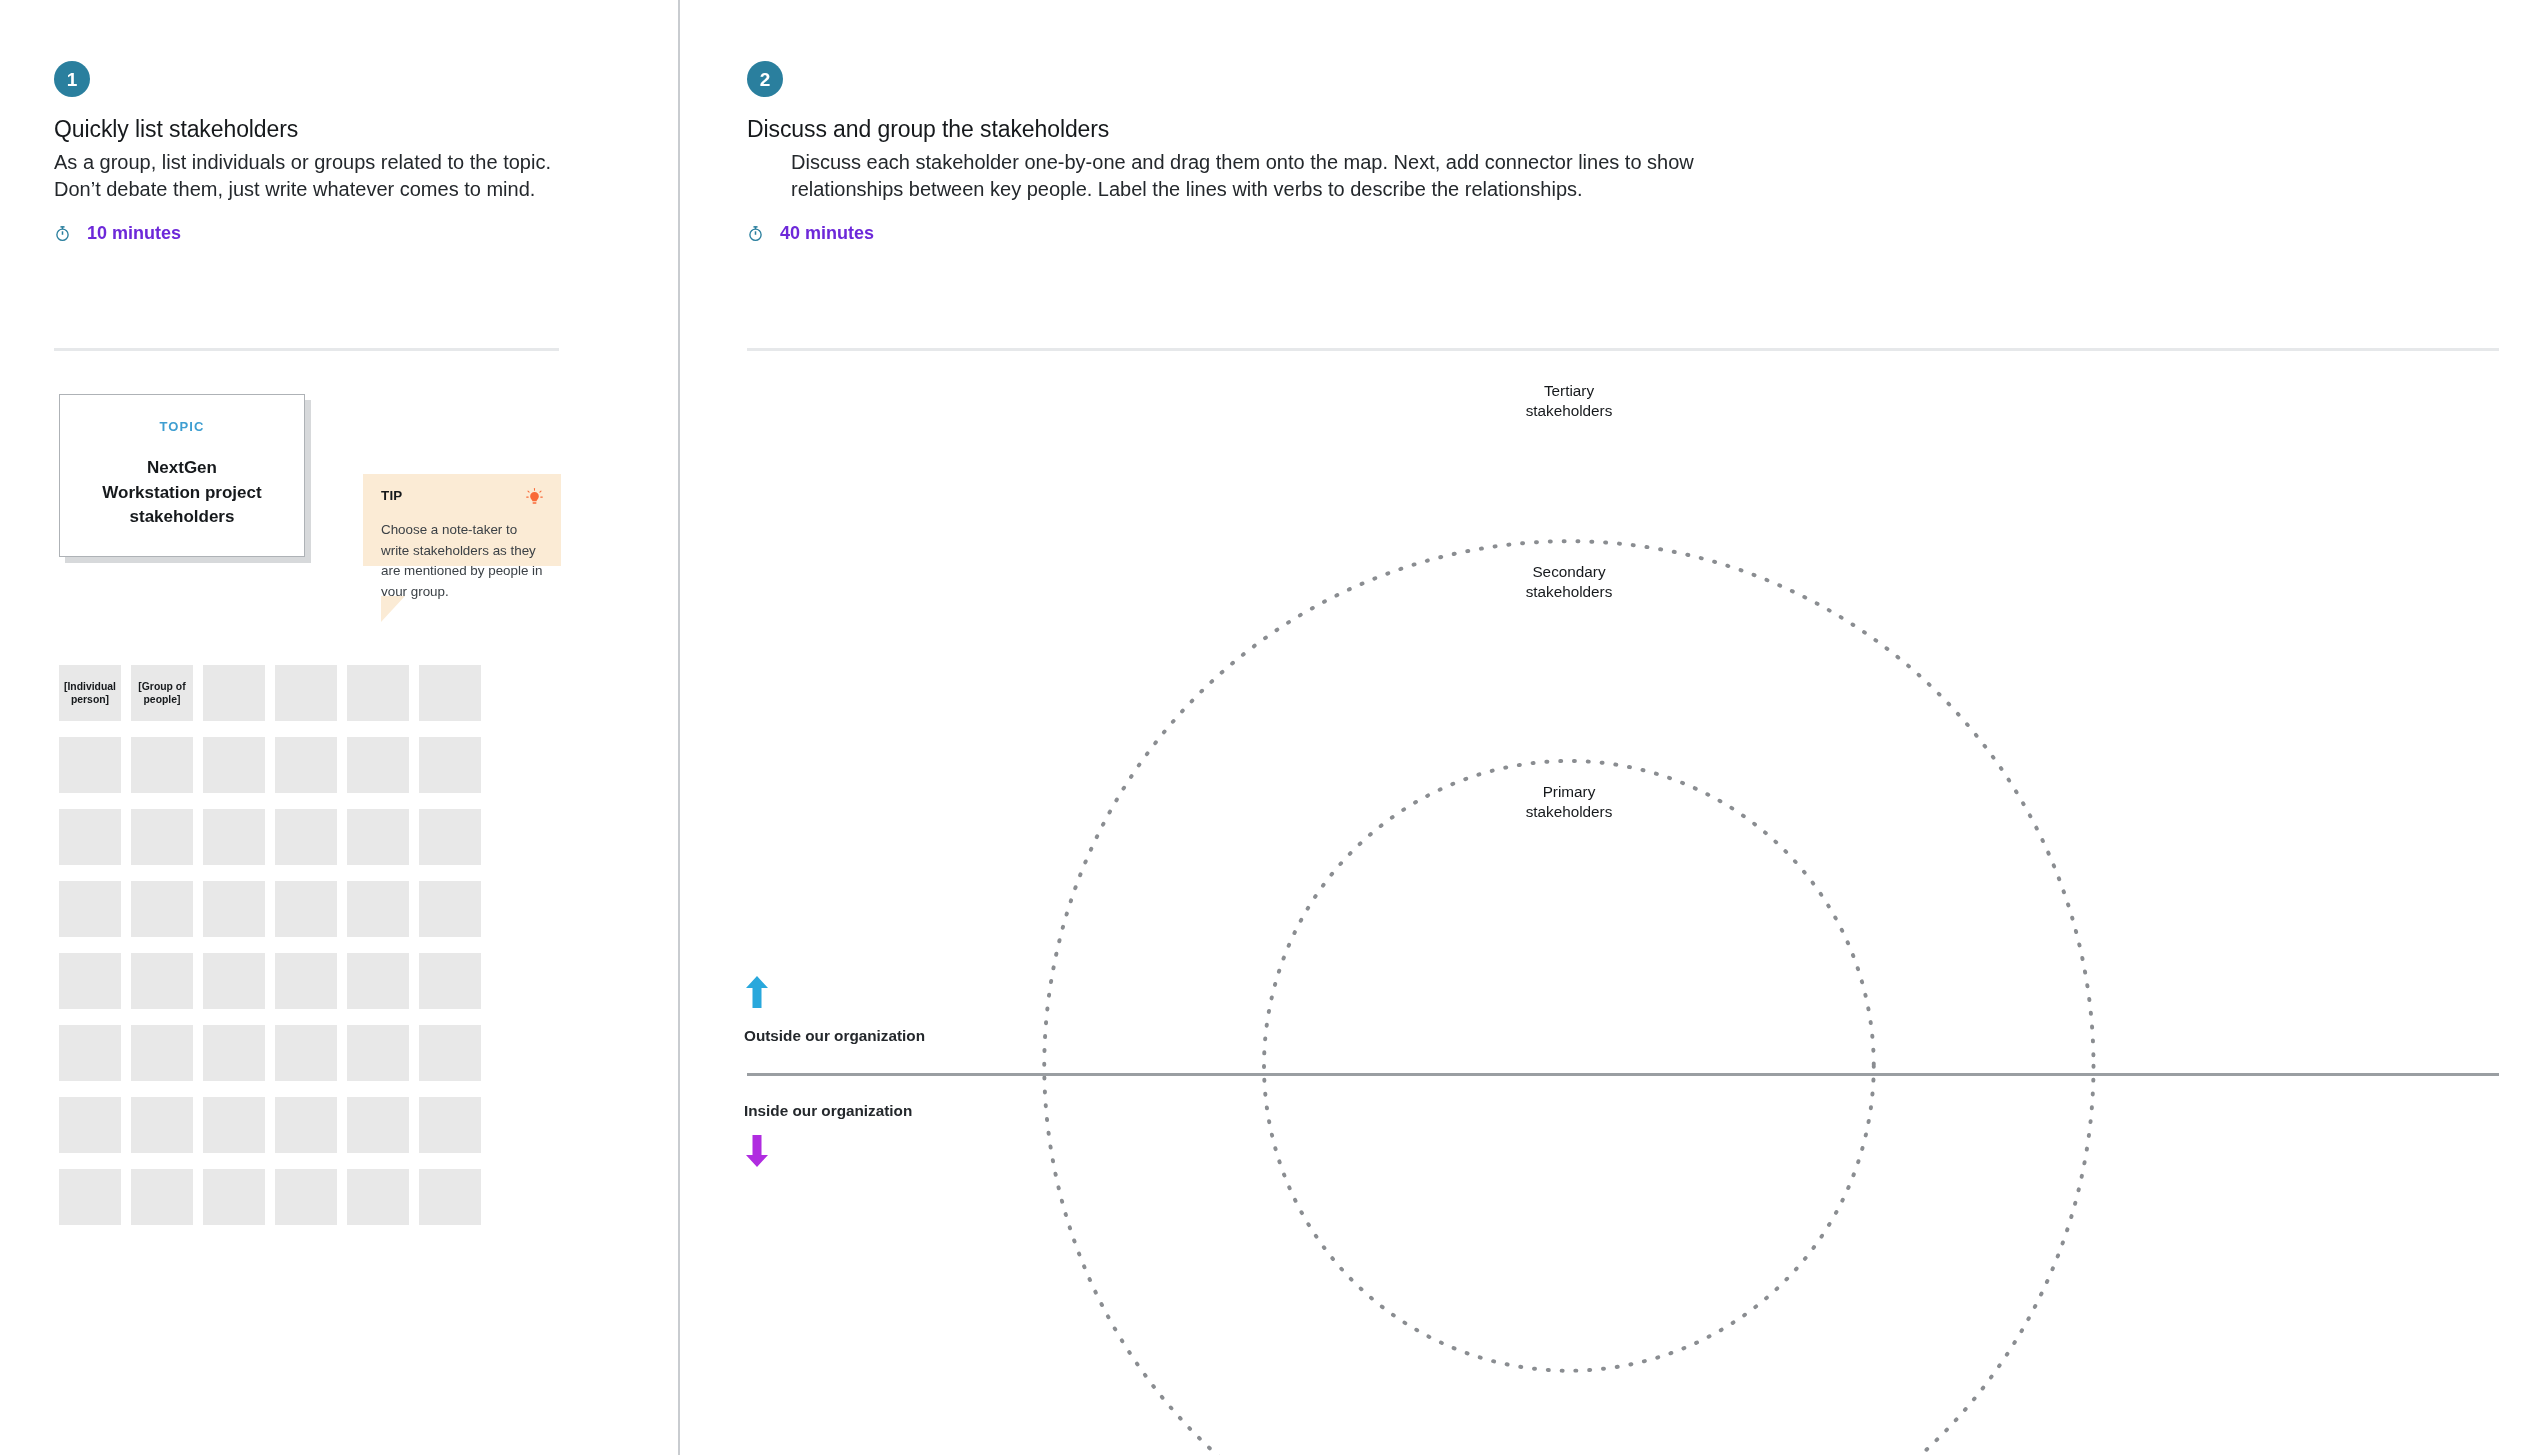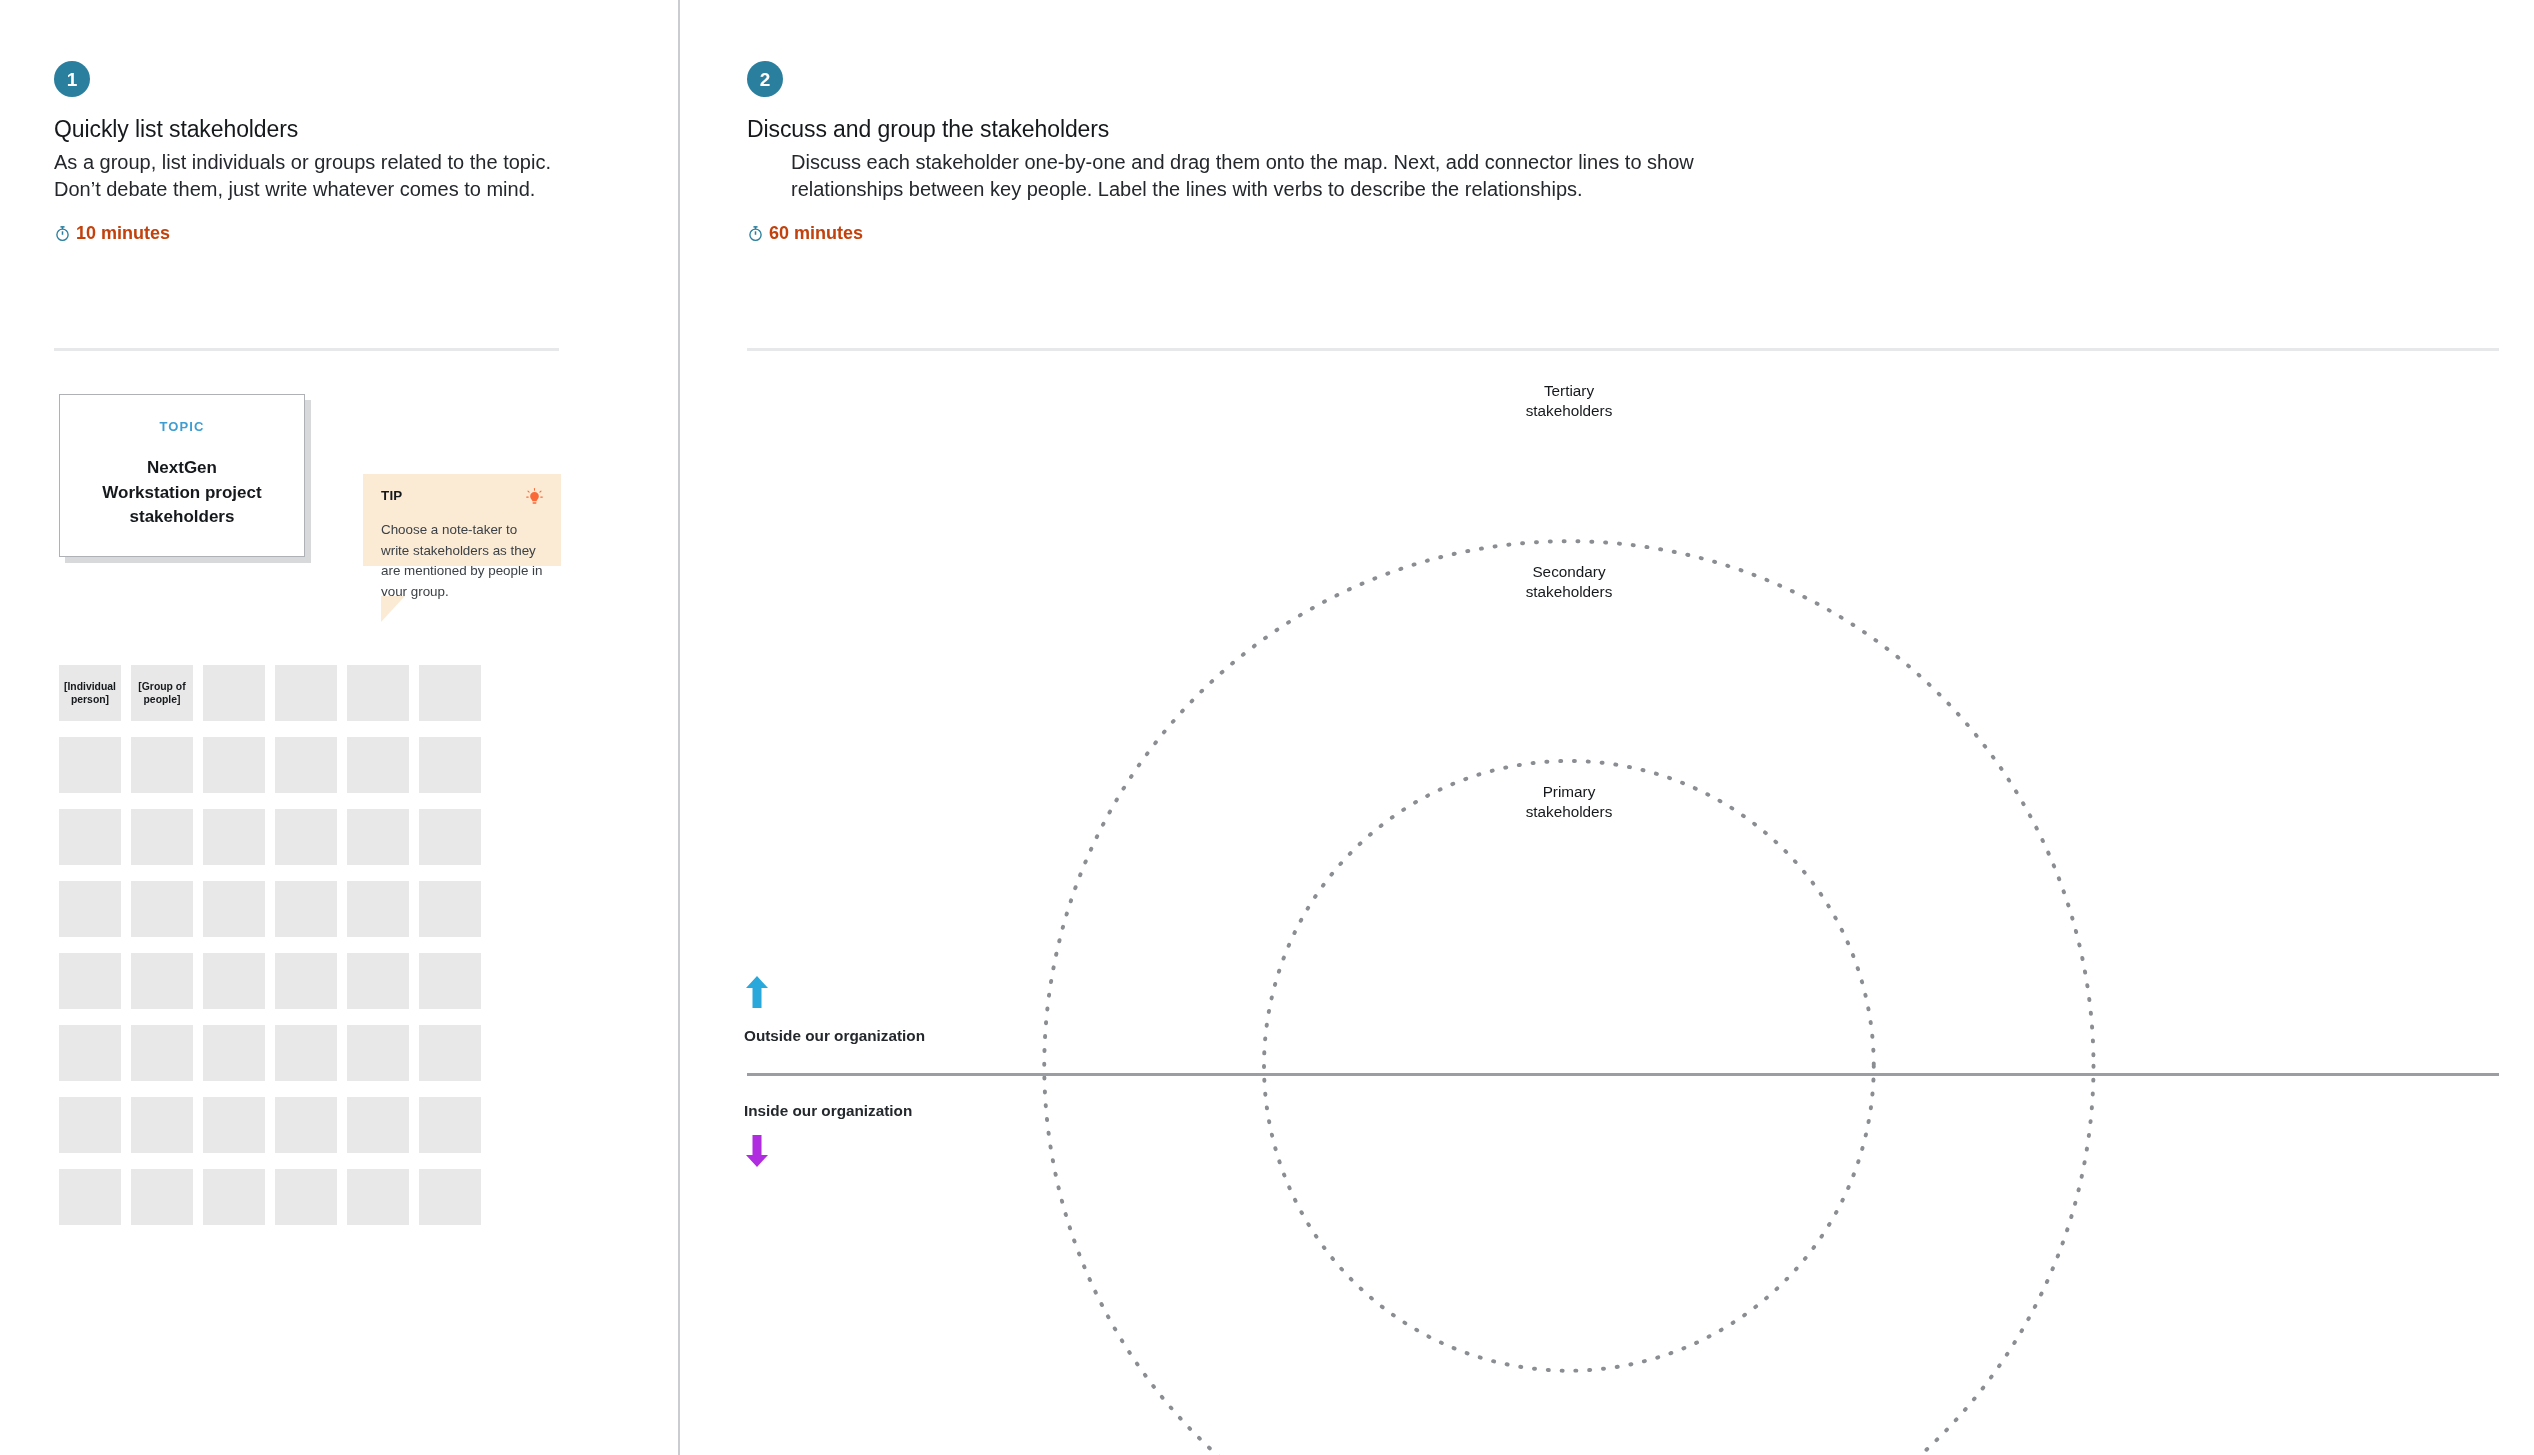--- a/index.html
+++ b/index.html
@@ -46,22 +46,22 @@
   .step-desc {
     position: absolute;
     font-size: 20px;
     line-height: 1.33;
     color: #24282c;
   }
   .step-time {
     position: absolute;
     display: flex;
     align-items: center;
-    gap: 5px;
-    color: #c2410c;
+    gap: 16px;
+    color: #6d28d9;
     font-size: 18px;
     font-weight: bold;
   }
   .step-time svg { display: block; }
 
   
   .hrule {
     position: absolute;
     height: 3px;
     background: #e6e8ea;
@@ -306,21 +306,21 @@
 
   <div class="step-time" style="left:747px; top:223px;">
     <span>
       <svg width="17" height="17" viewBox="0 0 20 20" fill="none" stroke="#2a7f9e" stroke-width="1.6">
         <circle cx="10" cy="11.5" r="6.6"></circle>
         <line x1="10" y1="11.5" x2="10" y2="7.4" stroke-width="1.8"></line>
         <line x1="7.6" y1="2.2" x2="12.4" y2="2.2" stroke-width="1.8"></line>
         <line x1="10" y1="2.2" x2="10" y2="4.8" stroke-width="1.8"></line>
       </svg>
     </span>
-    <span>60 minutes</span>
+    <span>40 minutes</span>
   </div>
 
   <div class="hrule" style="left:747px; top:348px; width:1752px;"></div>
 
   <div class="map">
     <svg width="1856" height="1104" viewBox="0 0 1875 1115">
       <circle cx="900" cy="722" r="530" fill="none" stroke="#8a8d91" stroke-width="4" stroke-linecap="round" stroke-dasharray="1 13"></circle>
       <circle cx="900" cy="722" r="308" fill="none" stroke="#8a8d91" stroke-width="4" stroke-linecap="round" stroke-dasharray="1 13"></circle>
     </svg>
   </div>

